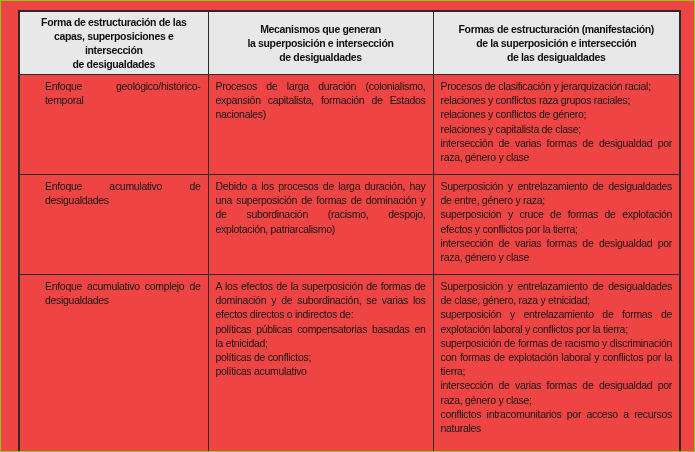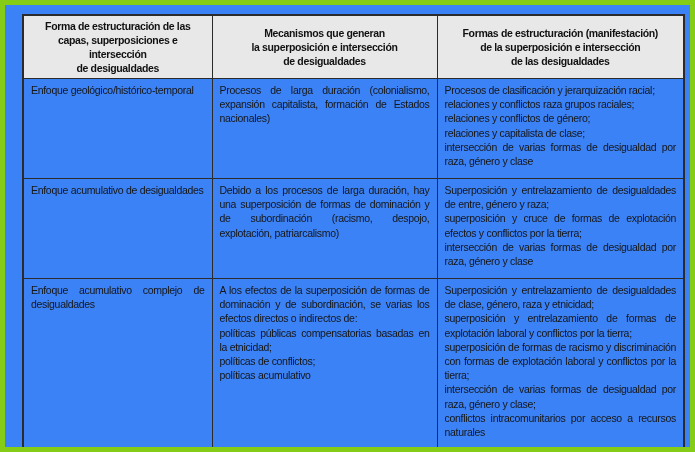--- a/index.html
+++ b/index.html
@@ -6,22 +6,22 @@
     margin: 0;
     padding: 0;
     background: #ffffff;
     font-family: "Liberation Sans", sans-serif;
   }
   .page {
     position: relative;
     width: 695px;
     height: 452px;
     box-sizing: border-box;
-    border: 5px solid #84cc16;
-    background: #3b82f6;
+    border: 1px solid #84cc16;
+    background: #ef4444;
     overflow: hidden;
   }
   table.tbl {
     position: absolute;
     left: 17px;
     top: 9px;
     width: 661px;
     border-collapse: collapse;
     table-layout: fixed;
   }
@@ -55,21 +55,21 @@
     text-align: justify;
     padding: 4px 7px 4px 7px;
     overflow: hidden;
   }
   tbody tr:nth-child(1) { height: 100px; }
   tbody tr:nth-child(2) { height: 100px; }
   tbody tr:nth-child(3) { height: 180px; }
   td .block {
     text-align: justify;
   }
-  td.c1-cell .block { text-align: justify; }
+  td.c1-cell .block { text-align: justify; margin-left: 18px; }
 </style>
 </head>
 <body>
 
 <div class="page">
   <table class="tbl">
     <colgroup>
       <col class="c1">
         <col class="c2">
         <col class="c3">

